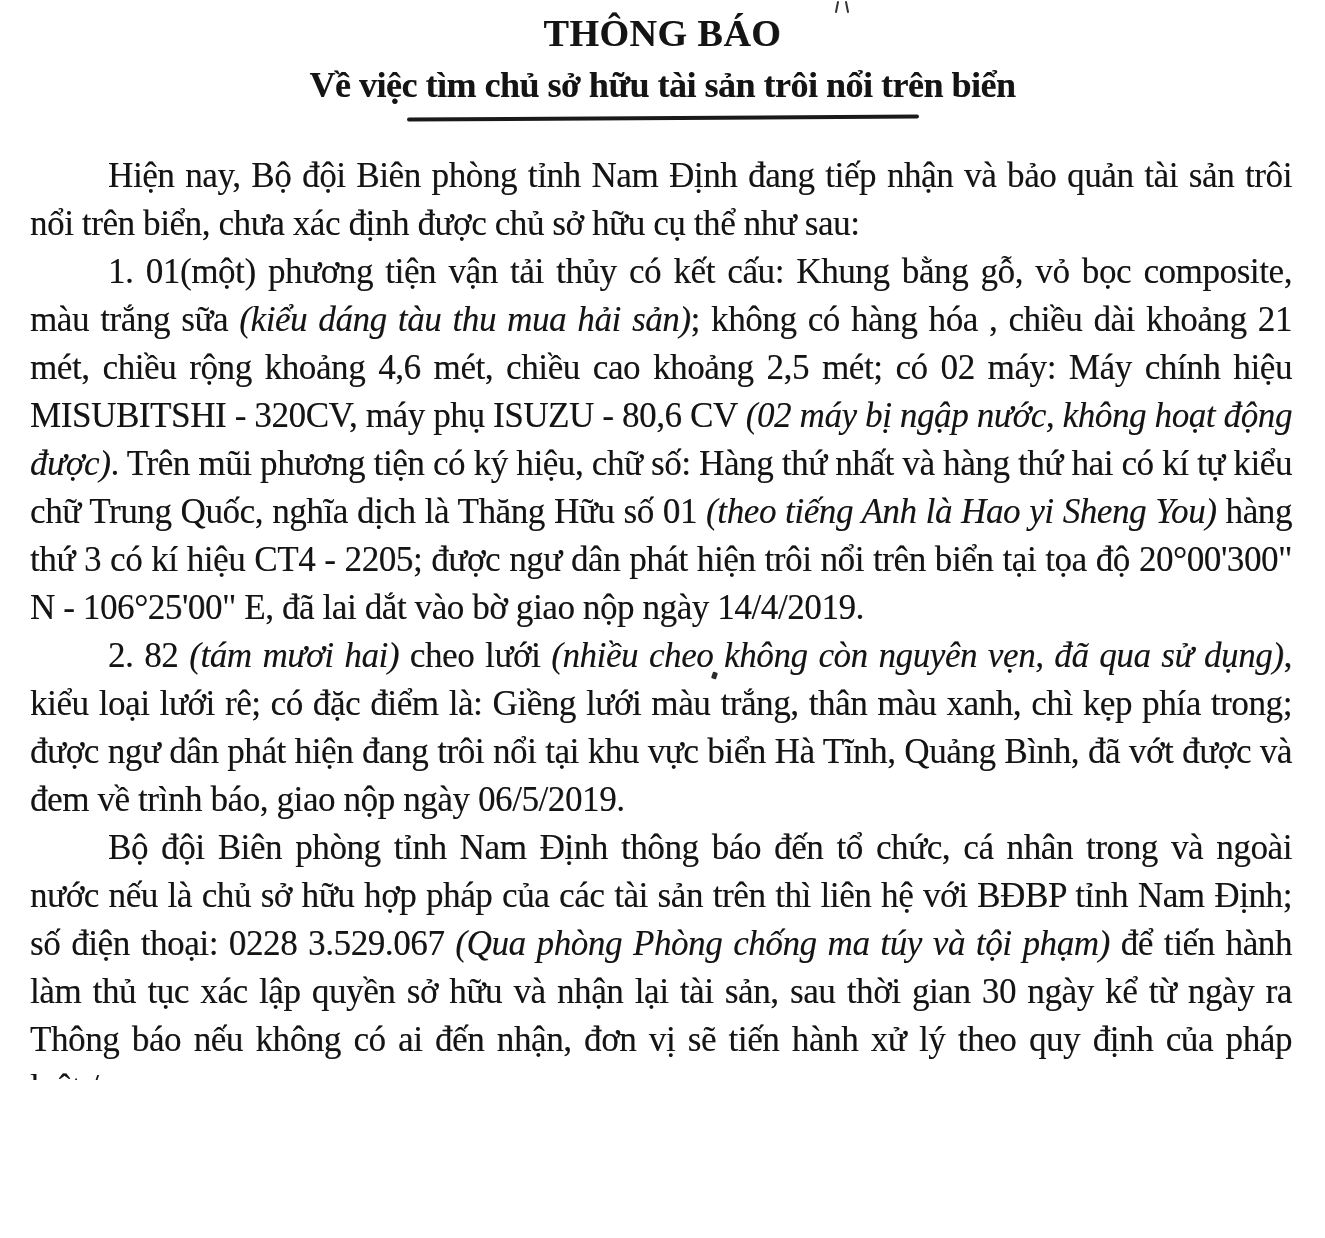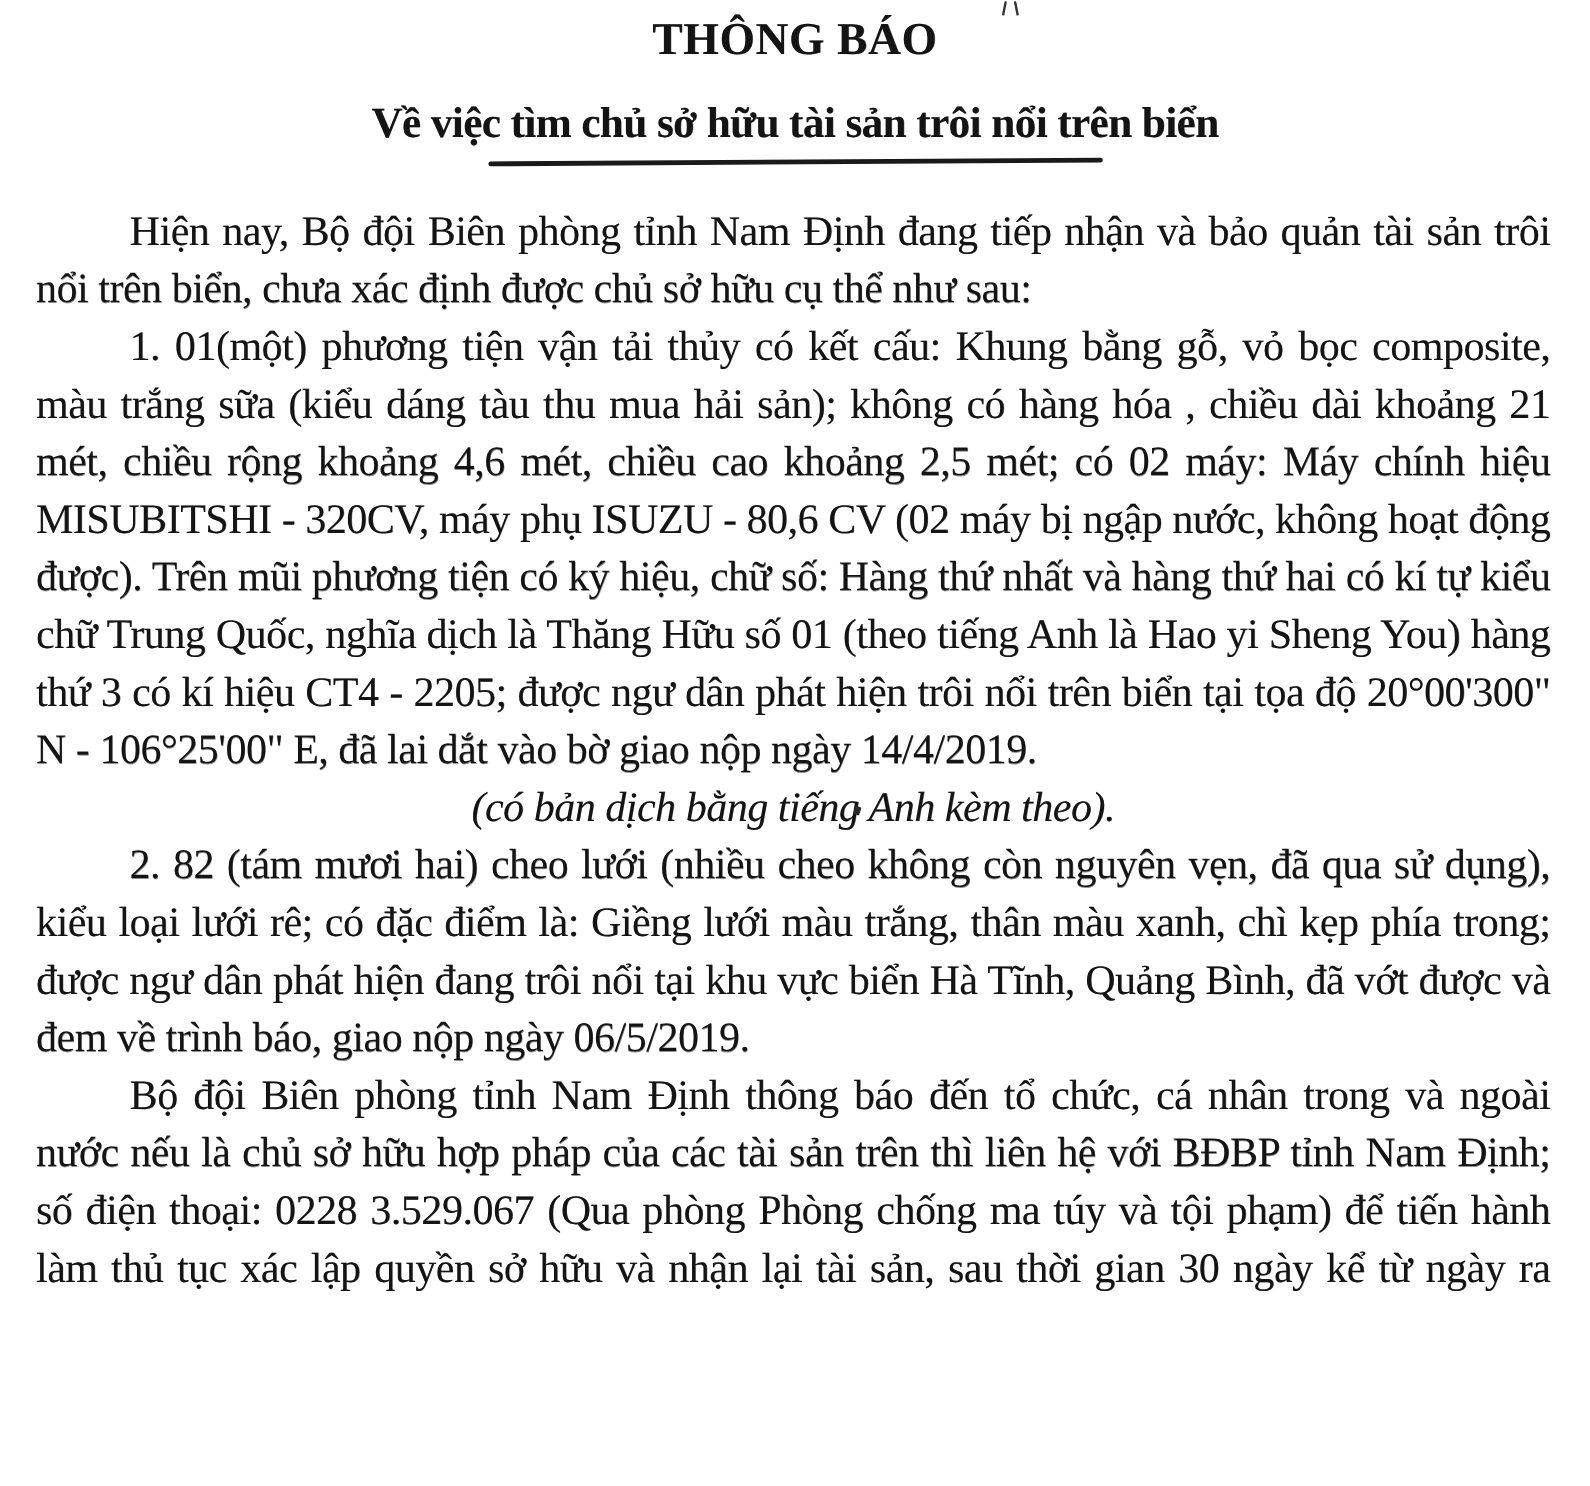--- a/index.html
+++ b/index.html
@@ -19,21 +19,21 @@
   }
   .doc-title {
     margin: 12px 0 0 0;
     text-align: center;
     font-size: 38px;
     line-height: 1.15;
     font-weight: bold;
     letter-spacing: 0.5px;
   }
   .doc-subtitle {
-    margin: 24px 0 0 0;
+    margin: 7px 0 0 0;
     text-align: center;
     font-size: 36px;
     line-height: 1.25;
     font-weight: bold;
     letter-spacing: -0.5px;
   }
   .subtitle-rule {
     width: 512px;
     height: 4px;
     background: #1a1a1a;
@@ -51,20 +51,21 @@
   .para {
     margin: 0;
     text-indent: 78px;
   }
   .para.note-center {
     text-indent: 0;
     text-align: center;
     font-style: italic;
   }
   .it {
+    font-style: italic;
   }
   
   .artifact {
     position: absolute;
     pointer-events: none;
   }
   .speck {
     background: #2a2a2a;
     border-radius: 1px;
   }
@@ -79,21 +80,20 @@
   <h2 class="doc-subtitle">Về việc tìm chủ sở hữu tài sản trôi nổi trên biển</h2>
 
   <div class="subtitle-rule"></div>
 
   <div class="doc-body">
 
     <p class="para"><span>Hiện nay, Bộ đội Biên phòng tỉnh Nam Định đang tiếp nhận và bảo quản tài sản trôi nổi trên biển, chưa xác định được chủ sở hữu cụ thể như sau:</span></p>
 
     <p class="para"><span>1. 01(một) phương tiện vận tải thủy có kết cấu: Khung bằng gỗ, vỏ bọc composite, màu trắng sữa </span><span class="it">(kiểu dáng tàu thu mua hải sản)</span><span>; không có hàng hóa , chiều dài khoảng 21 mét, chiều rộng khoảng 4,6 mét, chiều cao khoảng 2,5 mét; có 02 máy: Máy chính hiệu MISUBITSHI - 320CV, máy phụ ISUZU - 80,6 CV </span><span class="it">(02 máy bị ngập nước, không hoạt động được)</span><span>. Trên mũi phương tiện có ký hiệu, chữ số: Hàng thứ nhất và hàng thứ hai có kí tự kiểu chữ Trung Quốc, nghĩa dịch là Thăng Hữu số 01 </span><span class="it">(theo tiếng Anh là Hao yi Sheng You)</span><span> hàng thứ 3 có kí hiệu CT4 - 2205; được ngư dân phát hiện trôi nổi trên biển tại tọa độ 20°00'300" N -  106°25'00" E, đã lai dắt vào bờ giao nộp ngày 14/4/2019.</span></p>
 
-    <p class="para note-center"><span>(có bản dịch bằng tiếng Anh kèm theo).</span></p>
 
     <p class="para"><span>2. 82 </span><span class="it">(tám mươi hai)</span><span> cheo lưới </span><span class="it">(nhiều cheo không còn nguyên vẹn, đã qua sử dụng)</span><span>, kiểu loại lưới rê; có đặc điểm là: Giềng lưới màu trắng, thân màu xanh, chì kẹp phía trong; được ngư dân phát hiện đang trôi nổi tại khu vực biển Hà Tĩnh, Quảng Bình, đã vớt được và đem về trình báo, giao nộp ngày 06/5/2019.</span></p>
 
     <p class="para"><span>Bộ đội Biên phòng tỉnh Nam Định thông báo đến tổ chức, cá nhân trong và ngoài nước nếu là chủ sở hữu hợp pháp của các tài sản trên thì liên hệ với BĐBP tỉnh Nam Định; số điện thoại: 0228 3.529.067 </span><span class="it">(Qua phòng Phòng chống ma túy và tội phạm)</span><span> để tiến hành làm thủ tục xác lập quyền sở hữu và nhận lại tài sản, sau thời gian 30 ngày kể từ ngày ra Thông báo nếu không có ai đến nhận, đơn vị sẽ tiến hành xử lý theo quy định của pháp luật./.</span></p>
 
   </div>
 
   <svg class="artifact" style="left:738px; top:1180px;" width="200" height="58" viewBox="0 0 200 58">
     <path d="M26,4 C21,18 19,38 24,54" stroke="#0b0b0b" stroke-width="7" fill="none" stroke-linecap="round"></path>
     <path d="M52,16 C54,20 53,25 50,28" stroke="#222" stroke-width="3.5" fill="none" stroke-linecap="round"></path>

